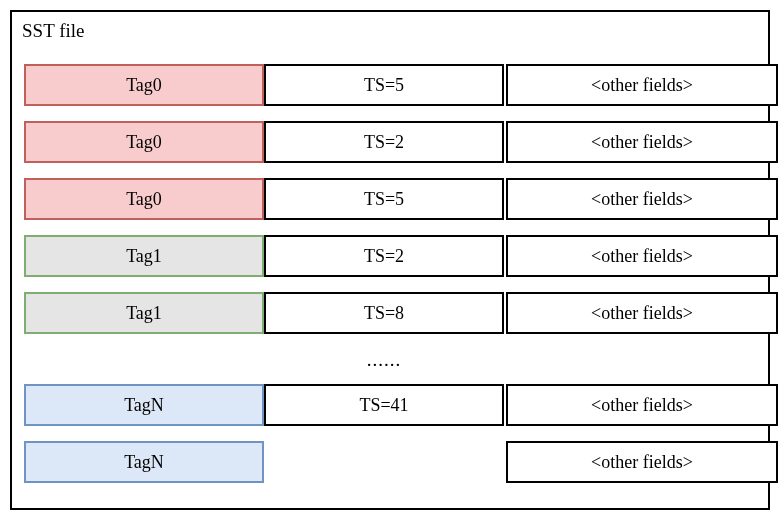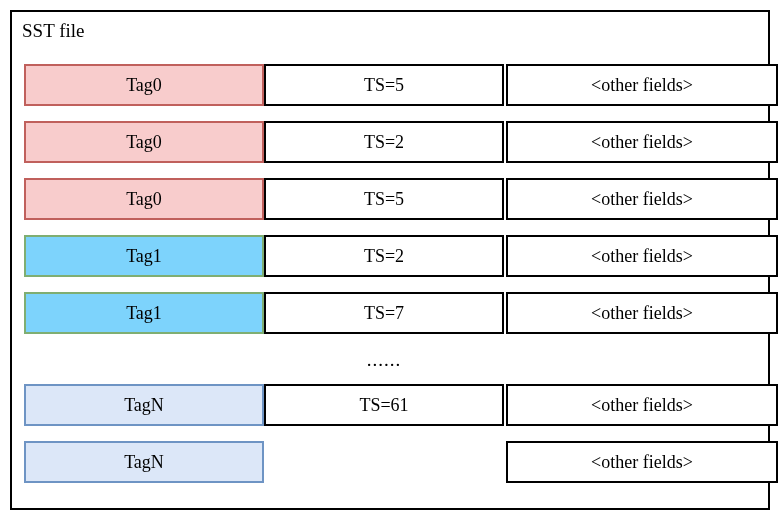--- a/index.html
+++ b/index.html
@@ -80,21 +80,21 @@
 
   .cell-other {
     left: 482px;
     width: 272px;
     border: 2px solid #000000;
     background: #ffffff;
   }
 
   
   .tag-pink  { background: #f8cccc; border-color: #c0605c; }
-  .tag-green { background: #7dd3fc; border-color: #7fae72; }
+  .tag-green { background: #e5e5e5; border-color: #7fae72; }
   .tag-blue  { background: #dce7f8; border-color: #6e94c4; }
 
   
   .ellipsis-row {
     position: relative;
     height: 22px;
     margin-bottom: 13px;
     width: 718px;
   }
   .ellipsis-text {
@@ -163,37 +163,37 @@
       <div class="cell cell-other">
         <span>&lt;other fields&gt;</span>
       </div>
     </div>
 
     <div class="record-row">
       <div class="cell cell-tag tag-green">
         <span>Tag1</span>
       </div>
       <div class="cell cell-ts">
-        <span>TS=7</span>
+        <span>TS=8</span>
       </div>
       <div class="cell cell-other">
         <span>&lt;other fields&gt;</span>
       </div>
     </div>
 
     <div class="ellipsis-row">
       <div class="ellipsis-text">......</div>
     </div>
 
     <div class="record-row">
       <div class="cell cell-tag tag-blue">
         <span>TagN</span>
       </div>
       <div class="cell cell-ts">
-        <span>TS=61</span>
+        <span>TS=41</span>
       </div>
       <div class="cell cell-other">
         <span>&lt;other fields&gt;</span>
       </div>
     </div>
 
     <div class="record-row">
       <div class="cell cell-tag tag-blue">
         <span>TagN</span>
       </div>

